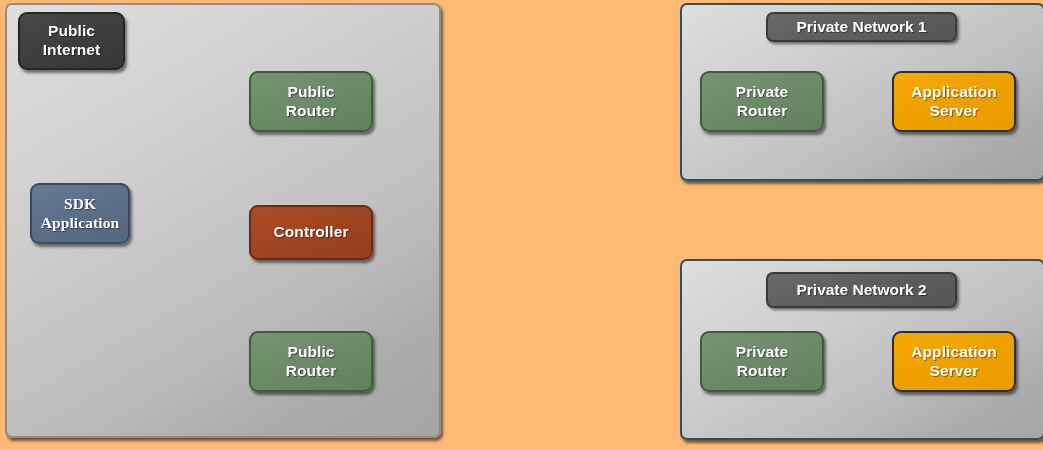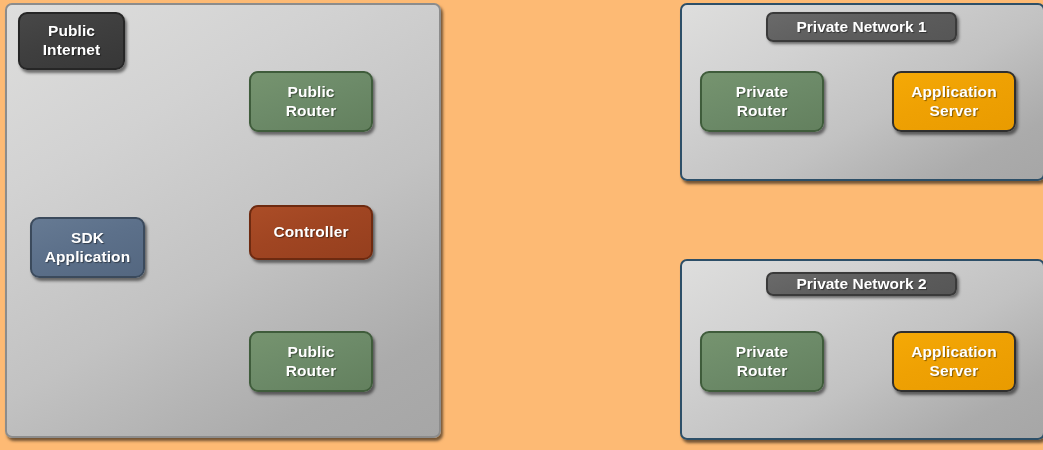--- a/index.html
+++ b/index.html
@@ -101,21 +101,21 @@
   <div class="node internet" style="left:18px; top:12px; width:107px; height:58px;">
     <span class="lbl">Public
 Internet</span>
   </div>
 
   <div class="node router" style="left:249px; top:71px; width:124px; height:61px;">
     <span class="lbl">Public
 Router</span>
   </div>
 
-  <div class="node sdk" style="left:30px; top:217px; width:115px; height:61px;">
+  <div class="node sdk" style="left:30px; top:183px; width:100px; height:61px;font-family:Liberation Serif, serif;">
     <span class="lbl">SDK
 Application</span>
   </div>
 
   <div class="node controller" style="left:249px; top:205px; width:124px; height:55px;">
     <span class="lbl">Controller</span>
   </div>
 
   <div class="node router" style="left:249px; top:331px; width:124px; height:61px;">
     <span class="lbl">Public
@@ -133,21 +133,21 @@
 Router</span>
   </div>
 
   <div class="node appserver" style="left:892px; top:71px; width:124px; height:61px;">
     <span class="lbl">Application
 Server</span>
   </div>
 
   <div class="zone zone-private" style="left:680px; top:259px; width:365px; height:181px;"></div>
 
-  <div class="zone-title" style="left:766px; top:272px; width:191px; height:24px;">
+  <div class="zone-title" style="left:766px; top:272px; width:191px; height:36px;">
     <span>Private Network 2</span>
   </div>
 
   <div class="node router" style="left:700px; top:331px; width:124px; height:61px;">
     <span class="lbl">Private
 Router</span>
   </div>
 
   <div class="node appserver" style="left:892px; top:331px; width:124px; height:61px;">
     <span class="lbl">Application

